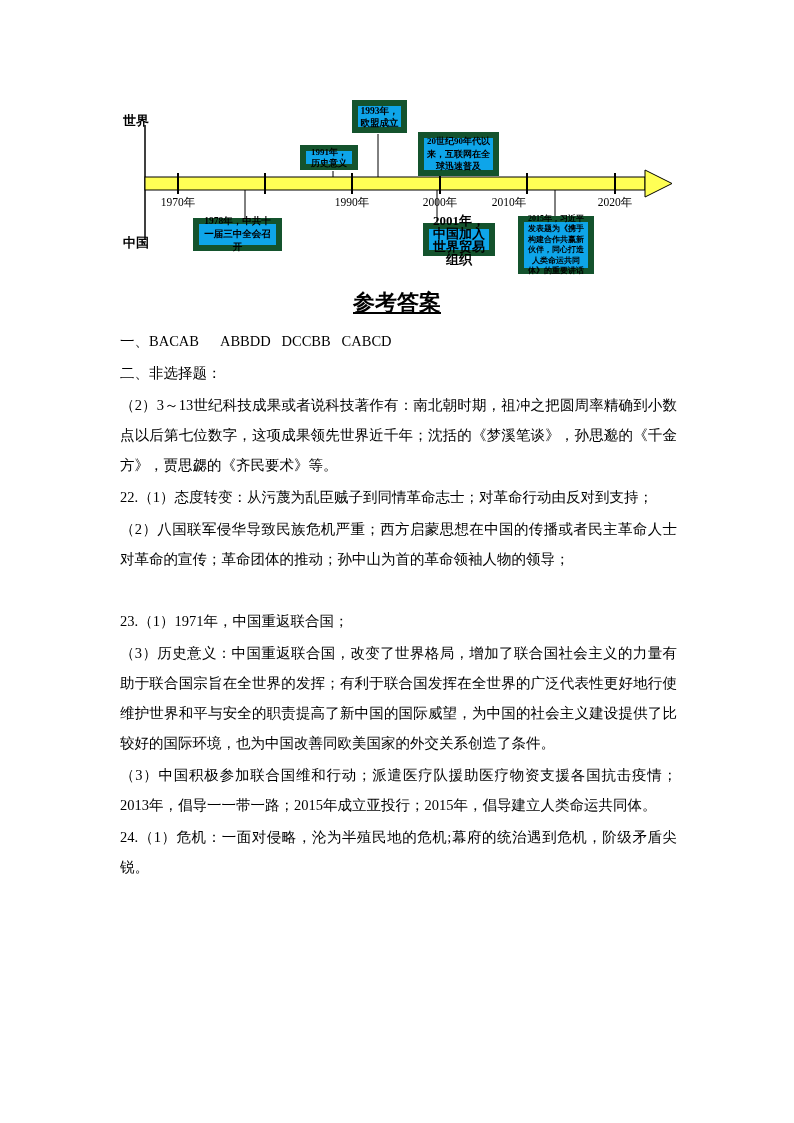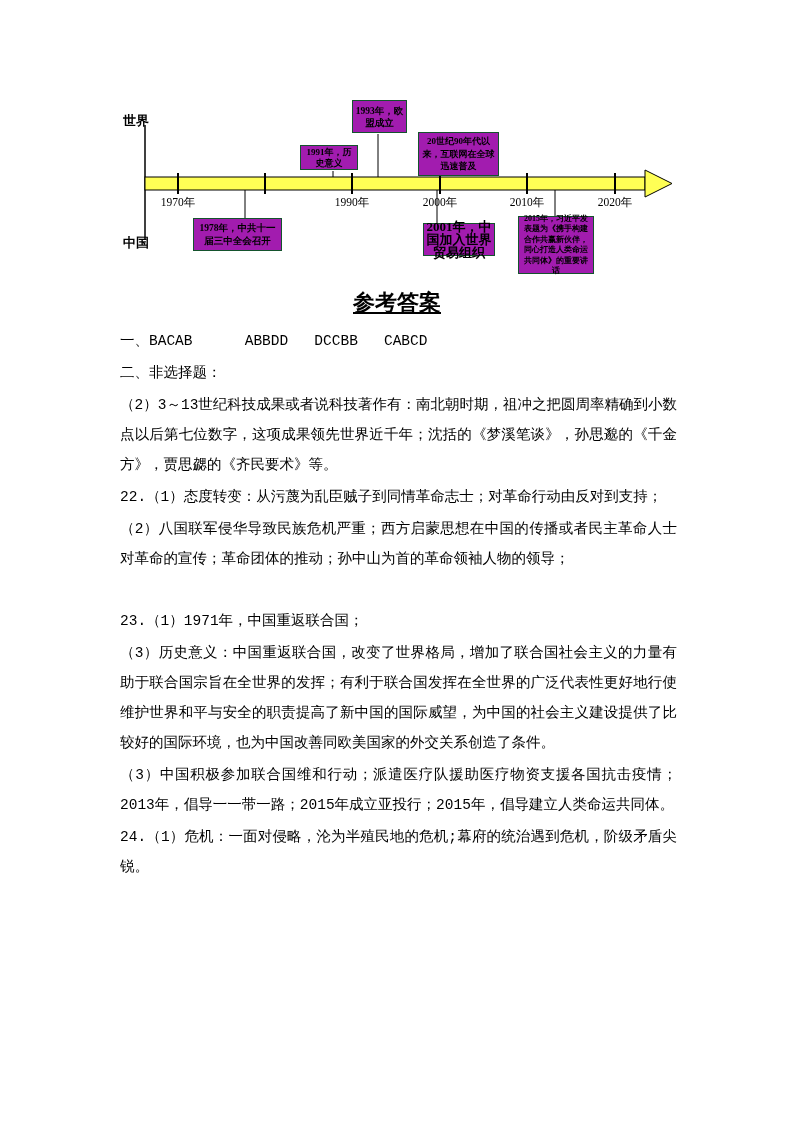--- a/index.html
+++ b/index.html
@@ -12,43 +12,43 @@
     overflow:hidden;
     padding-left:20px;
   }
   
   .timeline{position:absolute;left:105px;top:92px;width:620px;height:200px;}
   .tl-svg{position:absolute;left:0;top:0;}
   .tl-label{position:absolute;font-size:13px;font-weight:bold;width:34px;text-align:center;}
   .tl-world{left:14px;top:20px;}
   .tl-china{left:14px;top:142px;}
   .tl-year{position:absolute;top:103px;width:46px;text-align:center;font-size:11.5px;}
-  .y0{left:50px;}.y1{left:137px;margin-top:39px;}.y2{left:224px;}.y3{left:312px;}.y4{left:399px;}.y5{left:487px;}
+  .y0{left:50px;}.y1{left:137px;margin-top:39px;}.y2{left:224px;}.y3{left:312px;}.y4{left:381px;}.y5{left:487px;}
   .callout{
-    position:absolute;border:1px solid #14532d;background:#a21caf;
+    position:absolute;border:6px solid #14532d;background:#0ea5e9;
     font-weight:bold;text-align:center;
     display:flex;align-items:center;justify-content:center;
     padding:1px 2px;box-sizing:border-box;
   }
   .c1991{left:195px;top:53px;width:58px;height:25px;font-size:9px;line-height:11px;}
   .c1993{left:247px;top:8px;width:55px;height:33px;font-size:9.5px;line-height:12px;}
   .cnet{left:313px;top:40px;width:81px;height:44px;font-size:9px;line-height:12.5px;}
   .c1978{left:88px;top:126px;width:89px;height:33px;font-size:9.5px;line-height:13px;}
   .c2001{left:286px;top:131px;width:72px;height:33px;font-size:13px;line-height:13px;margin-left:32px;}
   .c2015{left:413px;top:124px;width:76px;height:58px;font-size:8px;line-height:10.5px;}
   
   .title{
     position:absolute;top:288px;left:0;width:794px;
     text-align:center;font-size:22px;font-weight:bold;margin:0;text-decoration:underline;
   }
   .content{
     position:absolute;top:326px;left:120px;width:557px;
     font-size:14.5px;line-height:30px;text-align:justify;
   }
-  .content p{margin:0 0 2px 0;font-family:Liberation Mono, monospace;}
+  .content p{margin:0 0 2px 0;}
   .pre{white-space:pre-wrap;}
   .gap-before{margin-top:32px !important;}
 </style>
 </head>
 <body>
 
 <div class="page">
 
   <div class="timeline">
     <svg class="tl-svg" width="620" height="200" viewBox="0 0 620 200">

